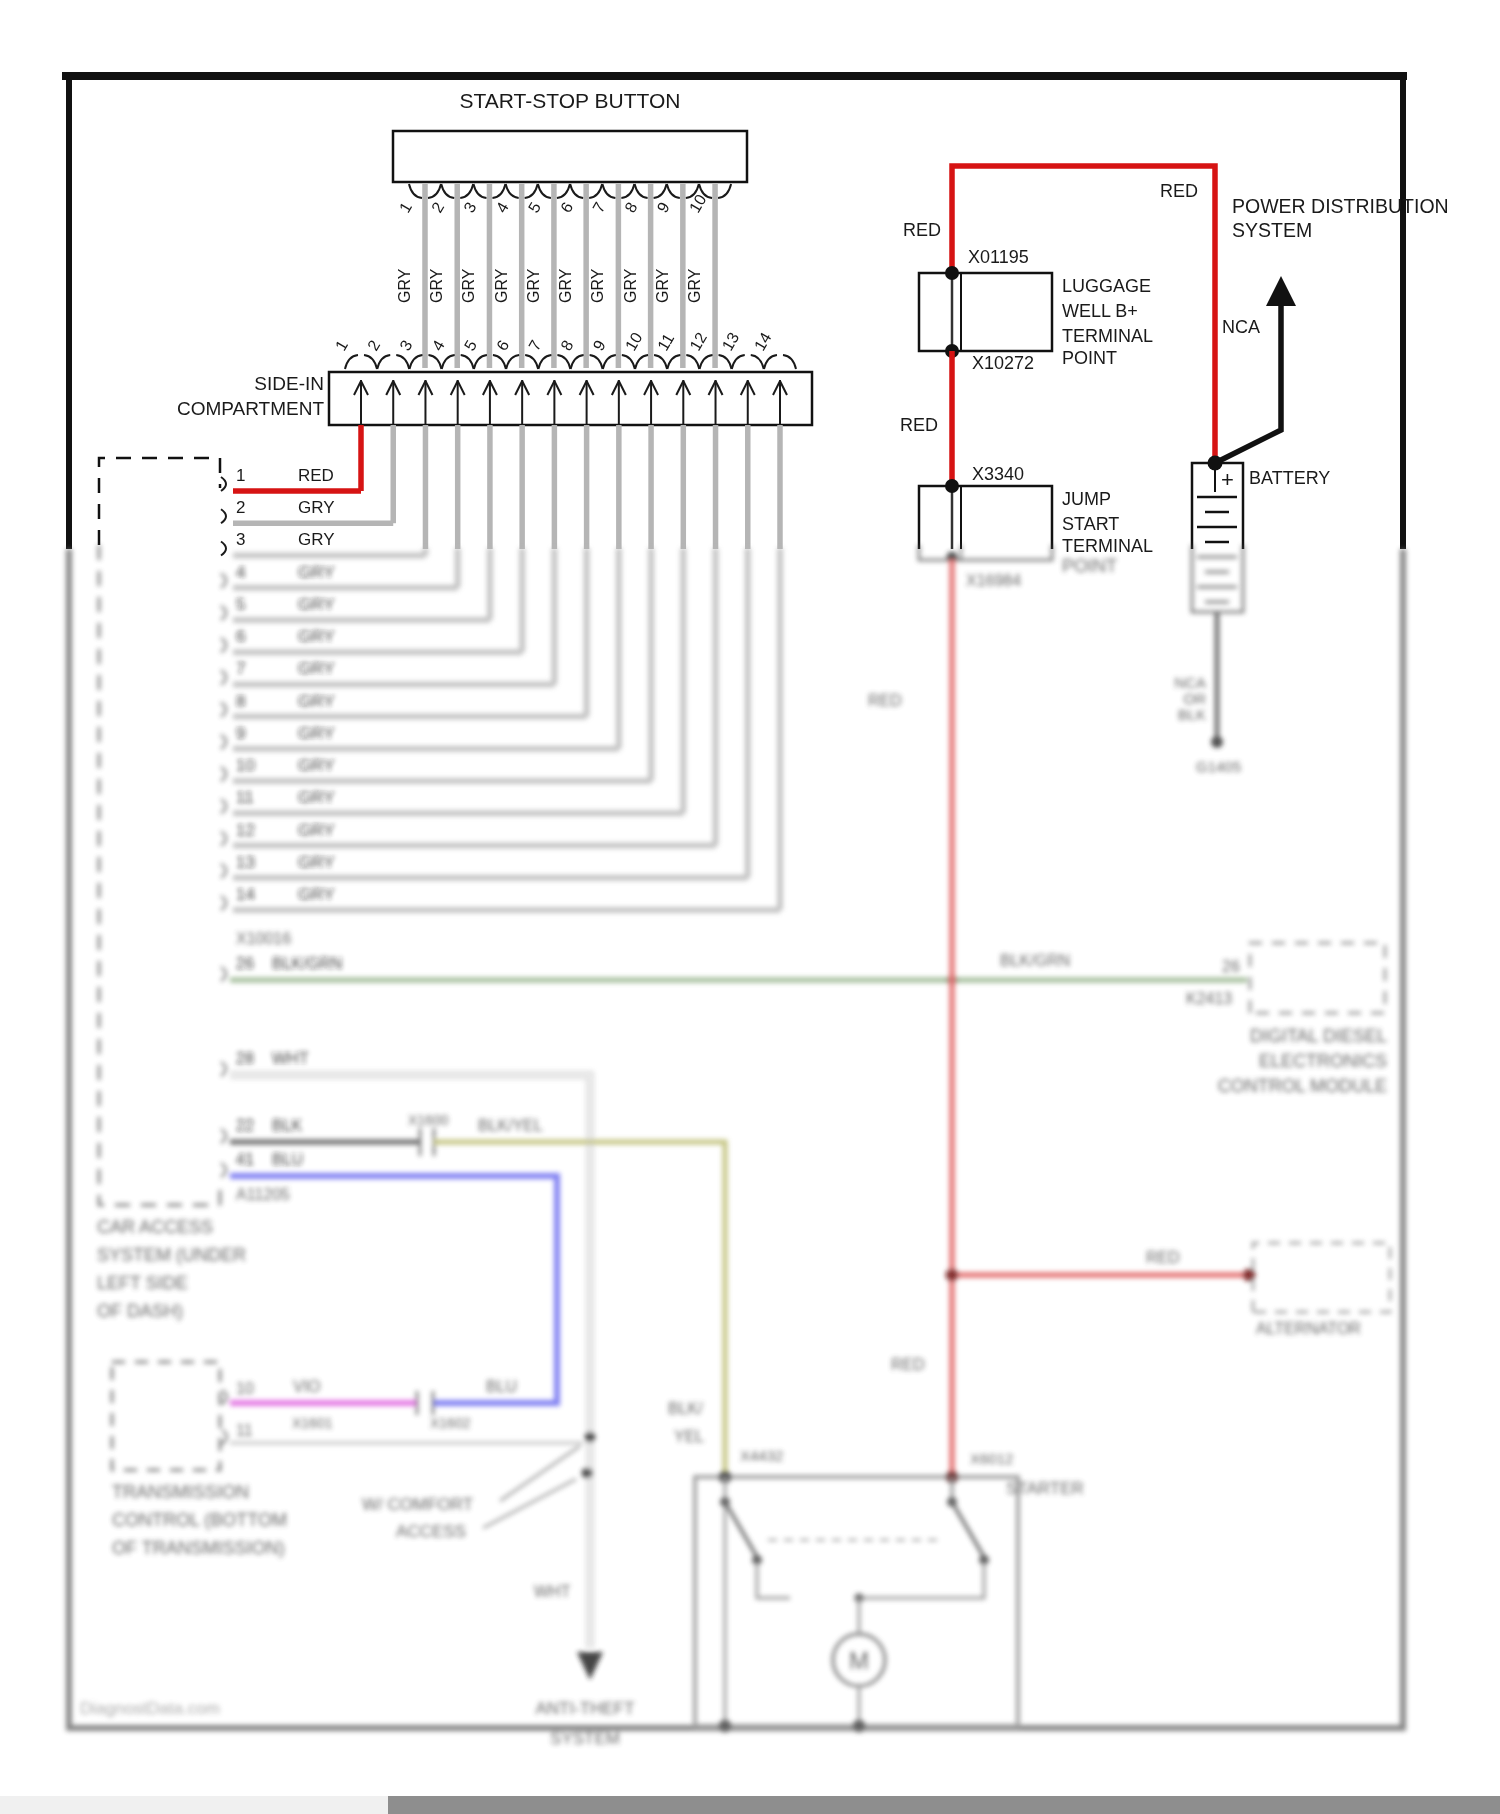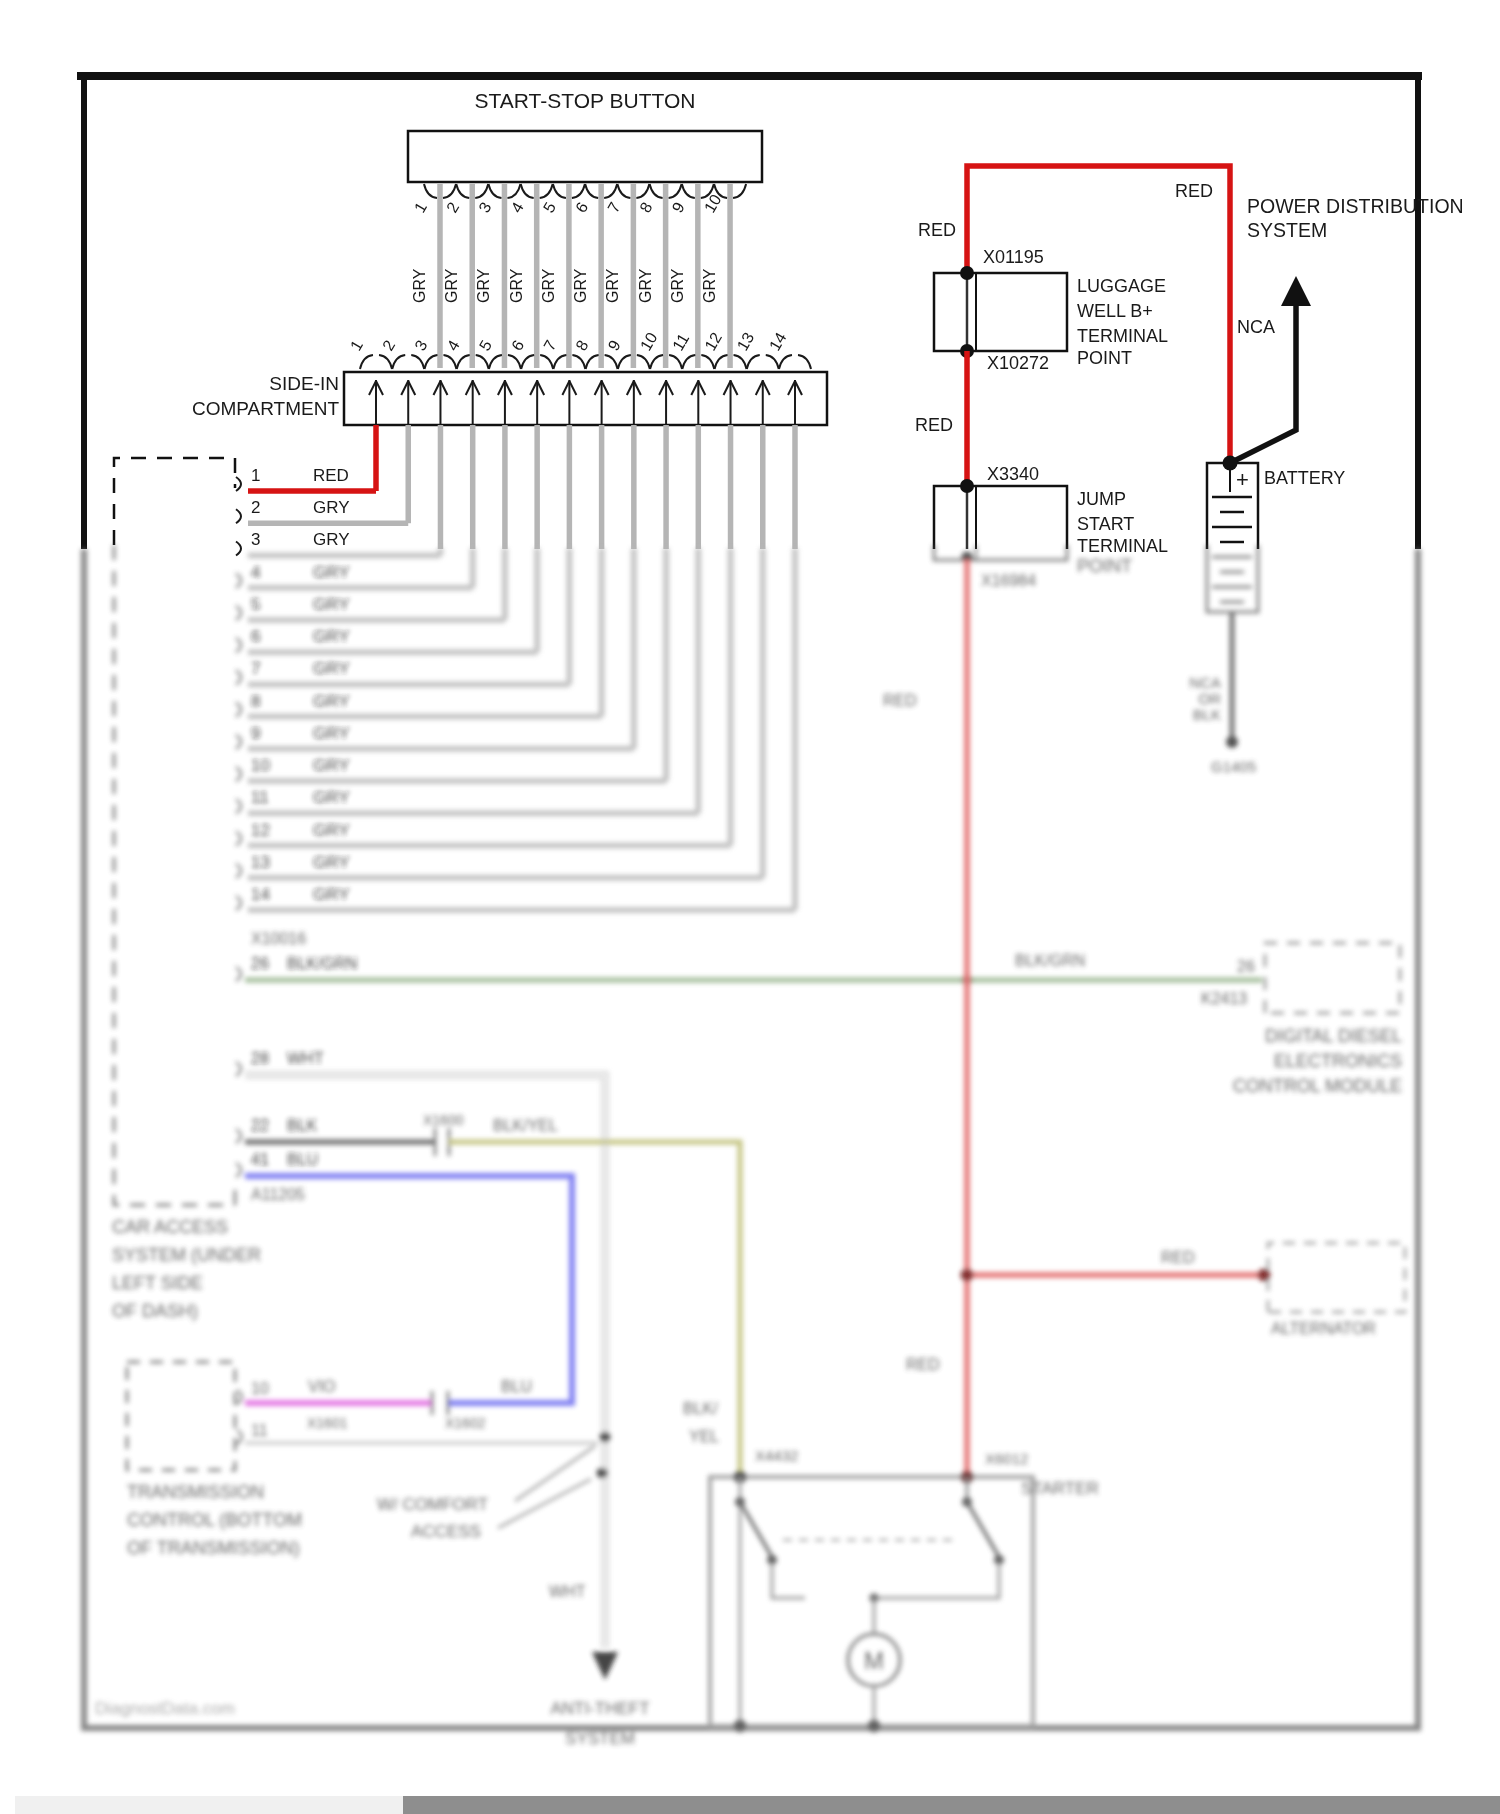--- a/index.html
+++ b/index.html
@@ -1,16 +1,16 @@
 <!DOCTYPE html>
 <html><head>
 <meta charset="utf-8">
 <style>
   html,body{margin:0;padding:0;background:#fff;}
-  #stage{width:1400px;height:1814px;position:relative;background:#fff;margin-left:15px;}
+  #stage{width:1400px;height:1814px;position:relative;background:#fff;}
   svg{display:block;}
   text{font-family:"Liberation Sans","DejaVu Sans",sans-serif;fill:#1a1a1a;}
   .blurtxt{fill:#4a4a4a;}
   .wm{fill:#9a9a9a;}
 </style>
 </head>
 <body>
 
 <div id="stage">
 <svg viewBox="0 0 1500 1814" width="1500" height="1814">

